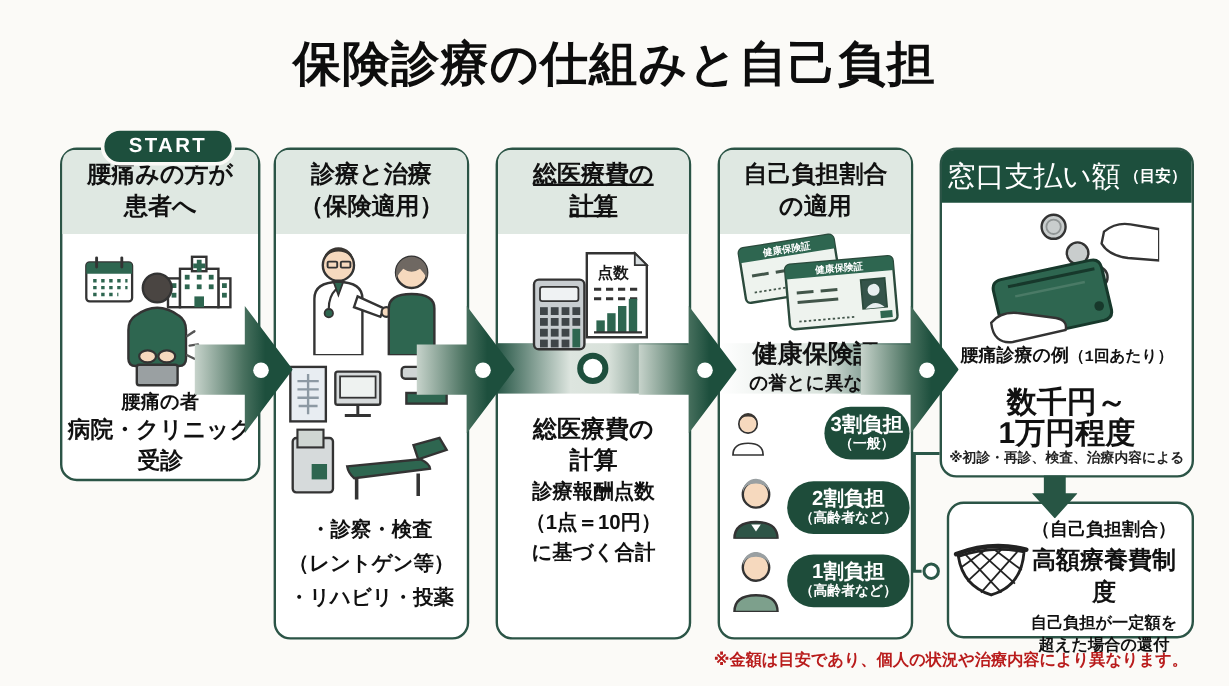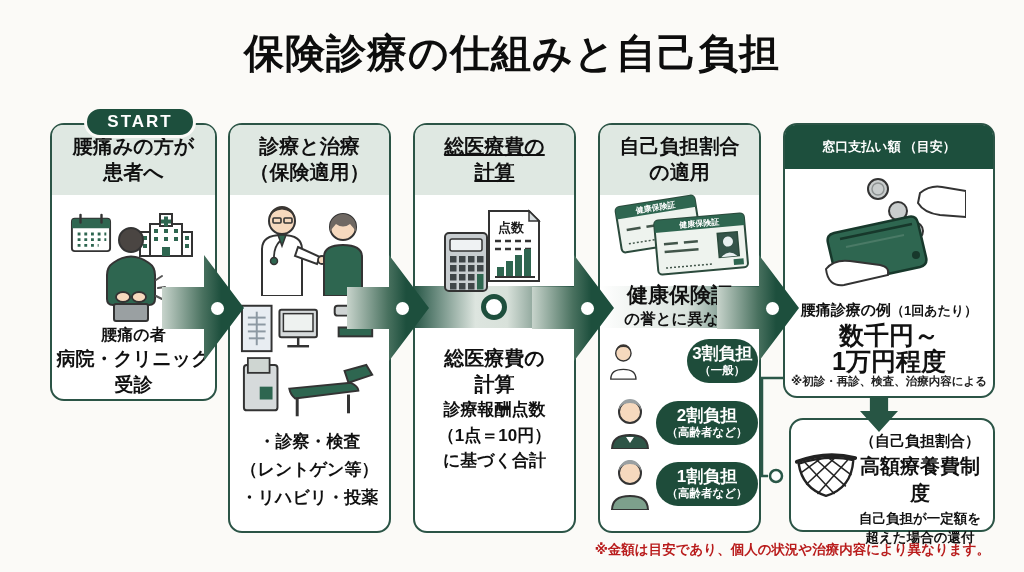--- a/index.html
+++ b/index.html
@@ -3,21 +3,21 @@
 <meta charset="utf-8">
 <style>
   html,body{margin:0;padding:0;}
   body{width:1024px;height:572px;background:#fbfaf7;font-family:"Liberation Sans","DejaVu Sans",sans-serif;color:#111;overflow:hidden;}
   .stage{position:relative;width:1024px;height:572px;}
   .ml{white-space:pre-line;}
   .title{position:absolute;top:26px;left:0;right:0;text-align:center;font-size:40px;font-weight:900;letter-spacing:1px;color:#0d0d0d;}
   .box{position:absolute;background:#fff;border:2.5px solid #2b5446;border-radius:14px;box-sizing:border-box;}
   .hdr{height:70px;background:#dfe8e2;border-radius:10px 10px 0 0;display:flex;align-items:center;justify-content:center;text-align:center;font-weight:800;font-size:20px;line-height:1.28;}
   .hdr-dark{height:44px;background:#1d4f3d;border-radius:10px 10px 0 0;display:flex;align-items:center;justify-content:center;gap:3px;color:#fff;}
-  .hdr-dark .main{font-size:13px;font-weight:700;}
+  .hdr-dark .main{font-size:24px;font-weight:400;}
   .hdr-dark .note{font-size:13px;font-weight:700;}
   .box-content{position:relative;z-index:2;}
   .abs{position:absolute;}
   .ctr{left:0;right:0;text-align:center;}
   .start-badge{position:absolute;left:84px;top:106px;width:112px;height:32px;background:#1d4f3d;border:3px solid #fbfaf7;border-radius:19px;color:#fff;font-size:17px;font-weight:800;letter-spacing:2px;display:flex;align-items:center;justify-content:center;z-index:6;box-sizing:border-box;}
   .gap-arrow{position:absolute;top:255px;width:82px;height:106px;z-index:5;
     background:linear-gradient(90deg,#c8d4cc 0%,#49715f 50%,#1d4f3d 72%);
     clip-path:polygon(0px 32px,42px 32px,42px 0px,82px 53px,42px 106px,42px 74px,0px 74px);}
   .gap-arrow .dot{position:absolute;left:48.5px;top:46.5px;width:13px;height:13px;background:#fff;border-radius:50%;}
   .band{position:absolute;left:0;right:0;top:161px;height:42px;z-index:1;}
@@ -295,21 +295,21 @@
         <circle cx="62" cy="14" r="10" fill="#c9cdcd" stroke="#333" stroke-width="2"></circle>
         <circle cx="62" cy="14" r="6" fill="none" stroke="#8f9494" stroke-width="1.5"></circle>
         <circle cx="82" cy="36" r="9" fill="#c9cdcd" stroke="#333" stroke-width="2"></circle>
         <circle cx="98" cy="56" r="9" fill="#c9cdcd" stroke="#333" stroke-width="2"></circle>
         <path d="M18 58 l74 -16 q8 -2 10 6 l8 34 q2 8 -6 10 l-74 16 q-8 2 -10 -6 l-8 -34 q-2 -8 6 -10 z" fill="#2e6650" stroke="#17382b" stroke-width="2.5"></path>
         <path d="M24 64 l72 -15" stroke="#17382b" stroke-width="2.5" fill="none"></path>
         <path d="M30 72 l58 -12" stroke="#4a7a66" stroke-width="2" fill="none"></path>
         <circle cx="100" cy="80" r="4" fill="#17382b"></circle>
         <path d="M10 94 q8 -10 24 -8 l30 4 q10 2 8 10 l-44 10 q-16 2 -18 -16 z" fill="#fff" stroke="#333" stroke-width="2"></path>
       </svg>
-      <div class="abs ctr example" style="top:176px;">
+      <div class="abs ctr example" style="top:162px;font-family:Liberation Mono, monospace;">
         <span>腰痛診療の例</span><span class="note">（1回あたり）</span>
       </div>
       <div class="abs ctr amount" style="top:196px;">数千円～</div>
       <div class="abs ctr amount" style="top:222px;">1万円程度</div>
       <div class="abs ctr small-note" style="top:249px;">※初診・再診、検査、治療内容による</div>
     </div>
   </div>
 
   <div class="gap-arrow" style="left:162px;">
       <div class="dot"></div>

